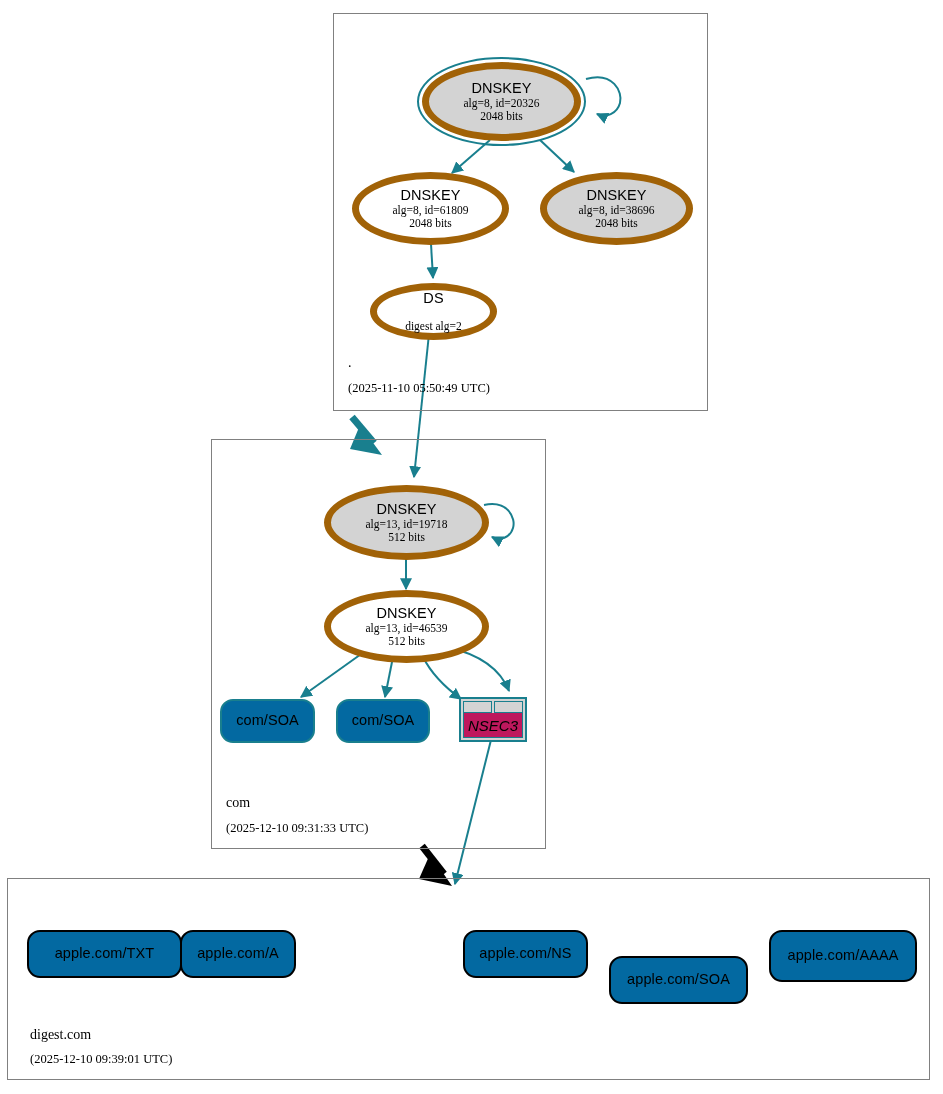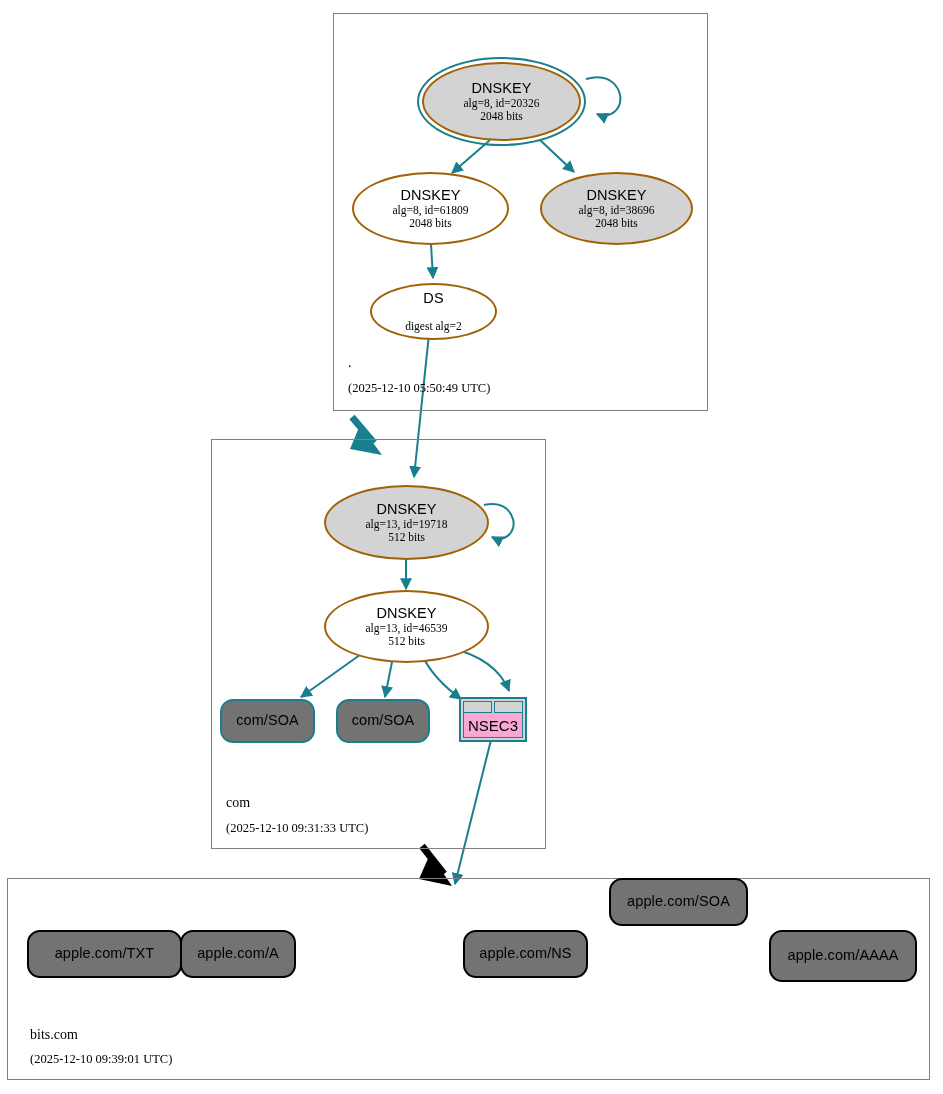--- a/index.html
+++ b/index.html
@@ -59,40 +59,40 @@
   }
   .node .n-sub {
     font-family: Liberation Serif, serif;
     font-size: 11.5px;
     margin-top: 1px;
   }
 
   
   .ellipse {
     border-radius: 50%;
-    border: 2px solid #a16207;
+    border: 7px solid #a16207;
     background: #ffffff;
     text-align: right;
   }
   .ellipse.filled { background: #d3d3d3; }
 
   
   .ksk-outer {
     position: absolute;
     border-radius: 50%;
     border: 2px solid #197f8e;
     background: transparent;
     box-sizing: border-box;
   }
 
   
   .rrset {
     border: 2px solid #197f8e;
     border-radius: 13px;
-    background: #737373;
+    background: #0369a1;
   }
   .rrset .n-title { font-size: 14.5px; }
   .rrset.insecure { border: 2px solid #000000; }
 
   
   .nsec3 {
     position: absolute;
     box-sizing: border-box;
     border: 2px solid #197f8e;
     background: #d3d3d3;
@@ -109,25 +109,26 @@
     flex: 1 1 0;
     background: #d3d3d3;
     border: 1px solid #197f8e;
     box-sizing: border-box;
   }
   .nsec3 .n3-body {
     flex: 1 1 auto;
     border: 1px solid #197f8e;
     border-top: none;
     margin-top: 0;
-    background: #f9a8d4;
+    background: #be185d;
     display: flex;
     align-items: center;
     justify-content: center;
     box-sizing: border-box;
+    font-style: italic;
   }
   .nsec3 .n3-label {
     font-family: "Liberation Sans", sans-serif;
     font-size: 15px;
     color: #000000;
   }
 </style>
 </head>
 <body>
 
@@ -197,21 +198,21 @@
     </g>
 
     <g>
       <path d="M 422,846 L 444,874" fill="none" stroke="#000000" stroke-width="7" stroke-linecap="butt"></path>
       <path d="M 430,854 L 452,886 L 419,879 Z" fill="#000000"></path>
     </g>
   </svg>
 
   <div class="zone-box" style="left:333px; top:13px; width:375px; height:398px;"></div>
   <div class="zone-label zone-name" style="left:348px; top:355px;">.</div>
-  <div class="zone-label zone-stamp" style="left:348px; top:381px;">(2025-12-10 05:50:49 UTC)</div>
+  <div class="zone-label zone-stamp" style="left:348px; top:381px;">(2025-11-10 05:50:49 UTC)</div>
 
   <div class="ksk-outer" style="left:417px; top:57px; width:169px; height:89px;"></div>
   <div class="node ellipse filled" style="left:422px; top:62px; width:159px; height:79px;">
     <div class="n-title">DNSKEY</div>
     <div class="n-sub">alg=8, id=20326</div>
     <div class="n-sub">2048 bits</div>
   </div>
 
   <div class="node ellipse" style="left:352px; top:172px; width:157px; height:73px;">
     <div class="n-title">DNSKEY</div>
@@ -258,37 +259,37 @@
     <div class="n3-head">
       <div class="n3-cell"></div>
       <div class="n3-cell"></div>
     </div>
     <div class="n3-body">
       <span class="n3-label">NSEC3</span>
     </div>
   </div>
 
   <div class="zone-box" style="left:7px; top:878px; width:923px; height:202px;"></div>
-  <div class="zone-label zone-name" style="left:30px; top:1027px;">bits.com</div>
+  <div class="zone-label zone-name" style="left:30px; top:1027px;">digest.com</div>
   <div class="zone-label zone-stamp" style="left:30px; top:1052px;">(2025-12-10 09:39:01 UTC)</div>
 
   <div class="node rrset insecure" style="left:27px; top:930px; width:155px; height:48px;">
     <div class="n-title">apple.com/TXT</div>
   </div>
 
   <div class="node rrset insecure" style="left:180px; top:930px; width:116px; height:48px;">
     <div class="n-title">apple.com/A</div>
   </div>
 
 
   <div class="node rrset insecure" style="left:463px; top:930px; width:125px; height:48px;">
     <div class="n-title">apple.com/NS</div>
   </div>
 
-  <div class="node rrset insecure" style="left:609px; top:878px; width:139px; height:48px;">
+  <div class="node rrset insecure" style="left:609px; top:956px; width:139px; height:48px;">
     <div class="n-title">apple.com/SOA</div>
   </div>
 
   <div class="node rrset insecure" style="left:769px; top:930px; width:148px; height:52px;">
     <div class="n-title">apple.com/AAAA</div>
   </div>
 
 </div>
 
 </body></html>

